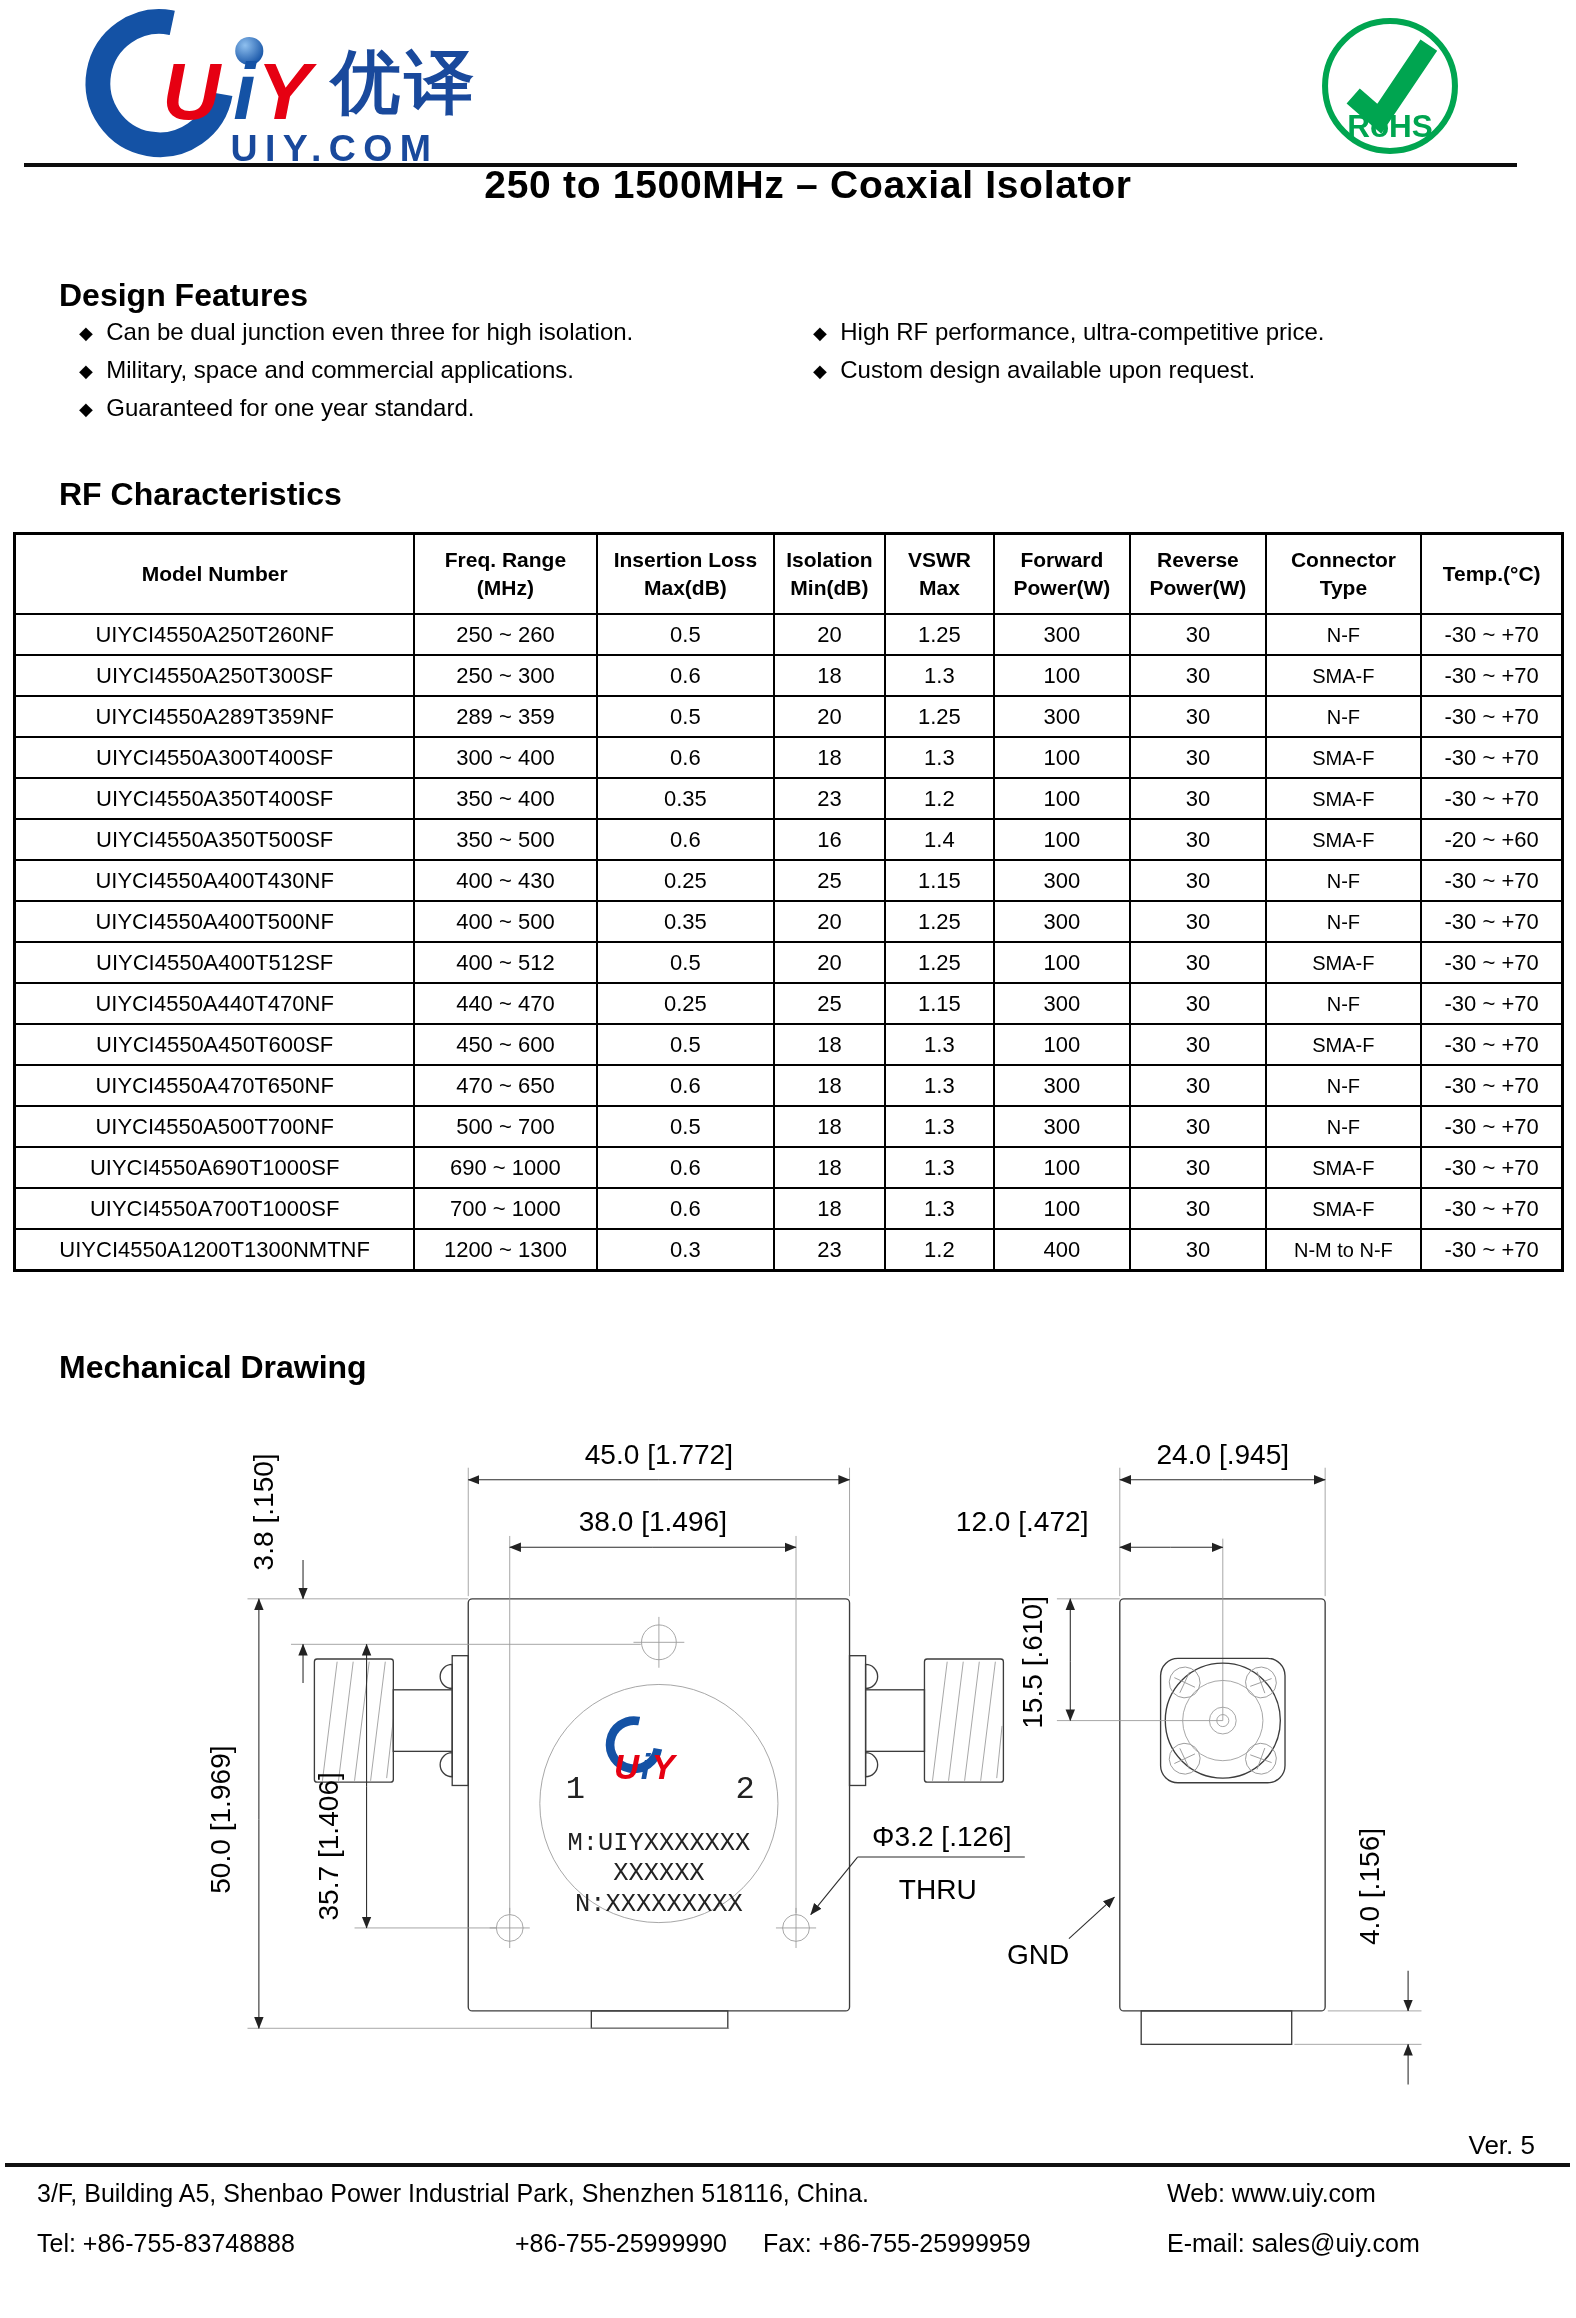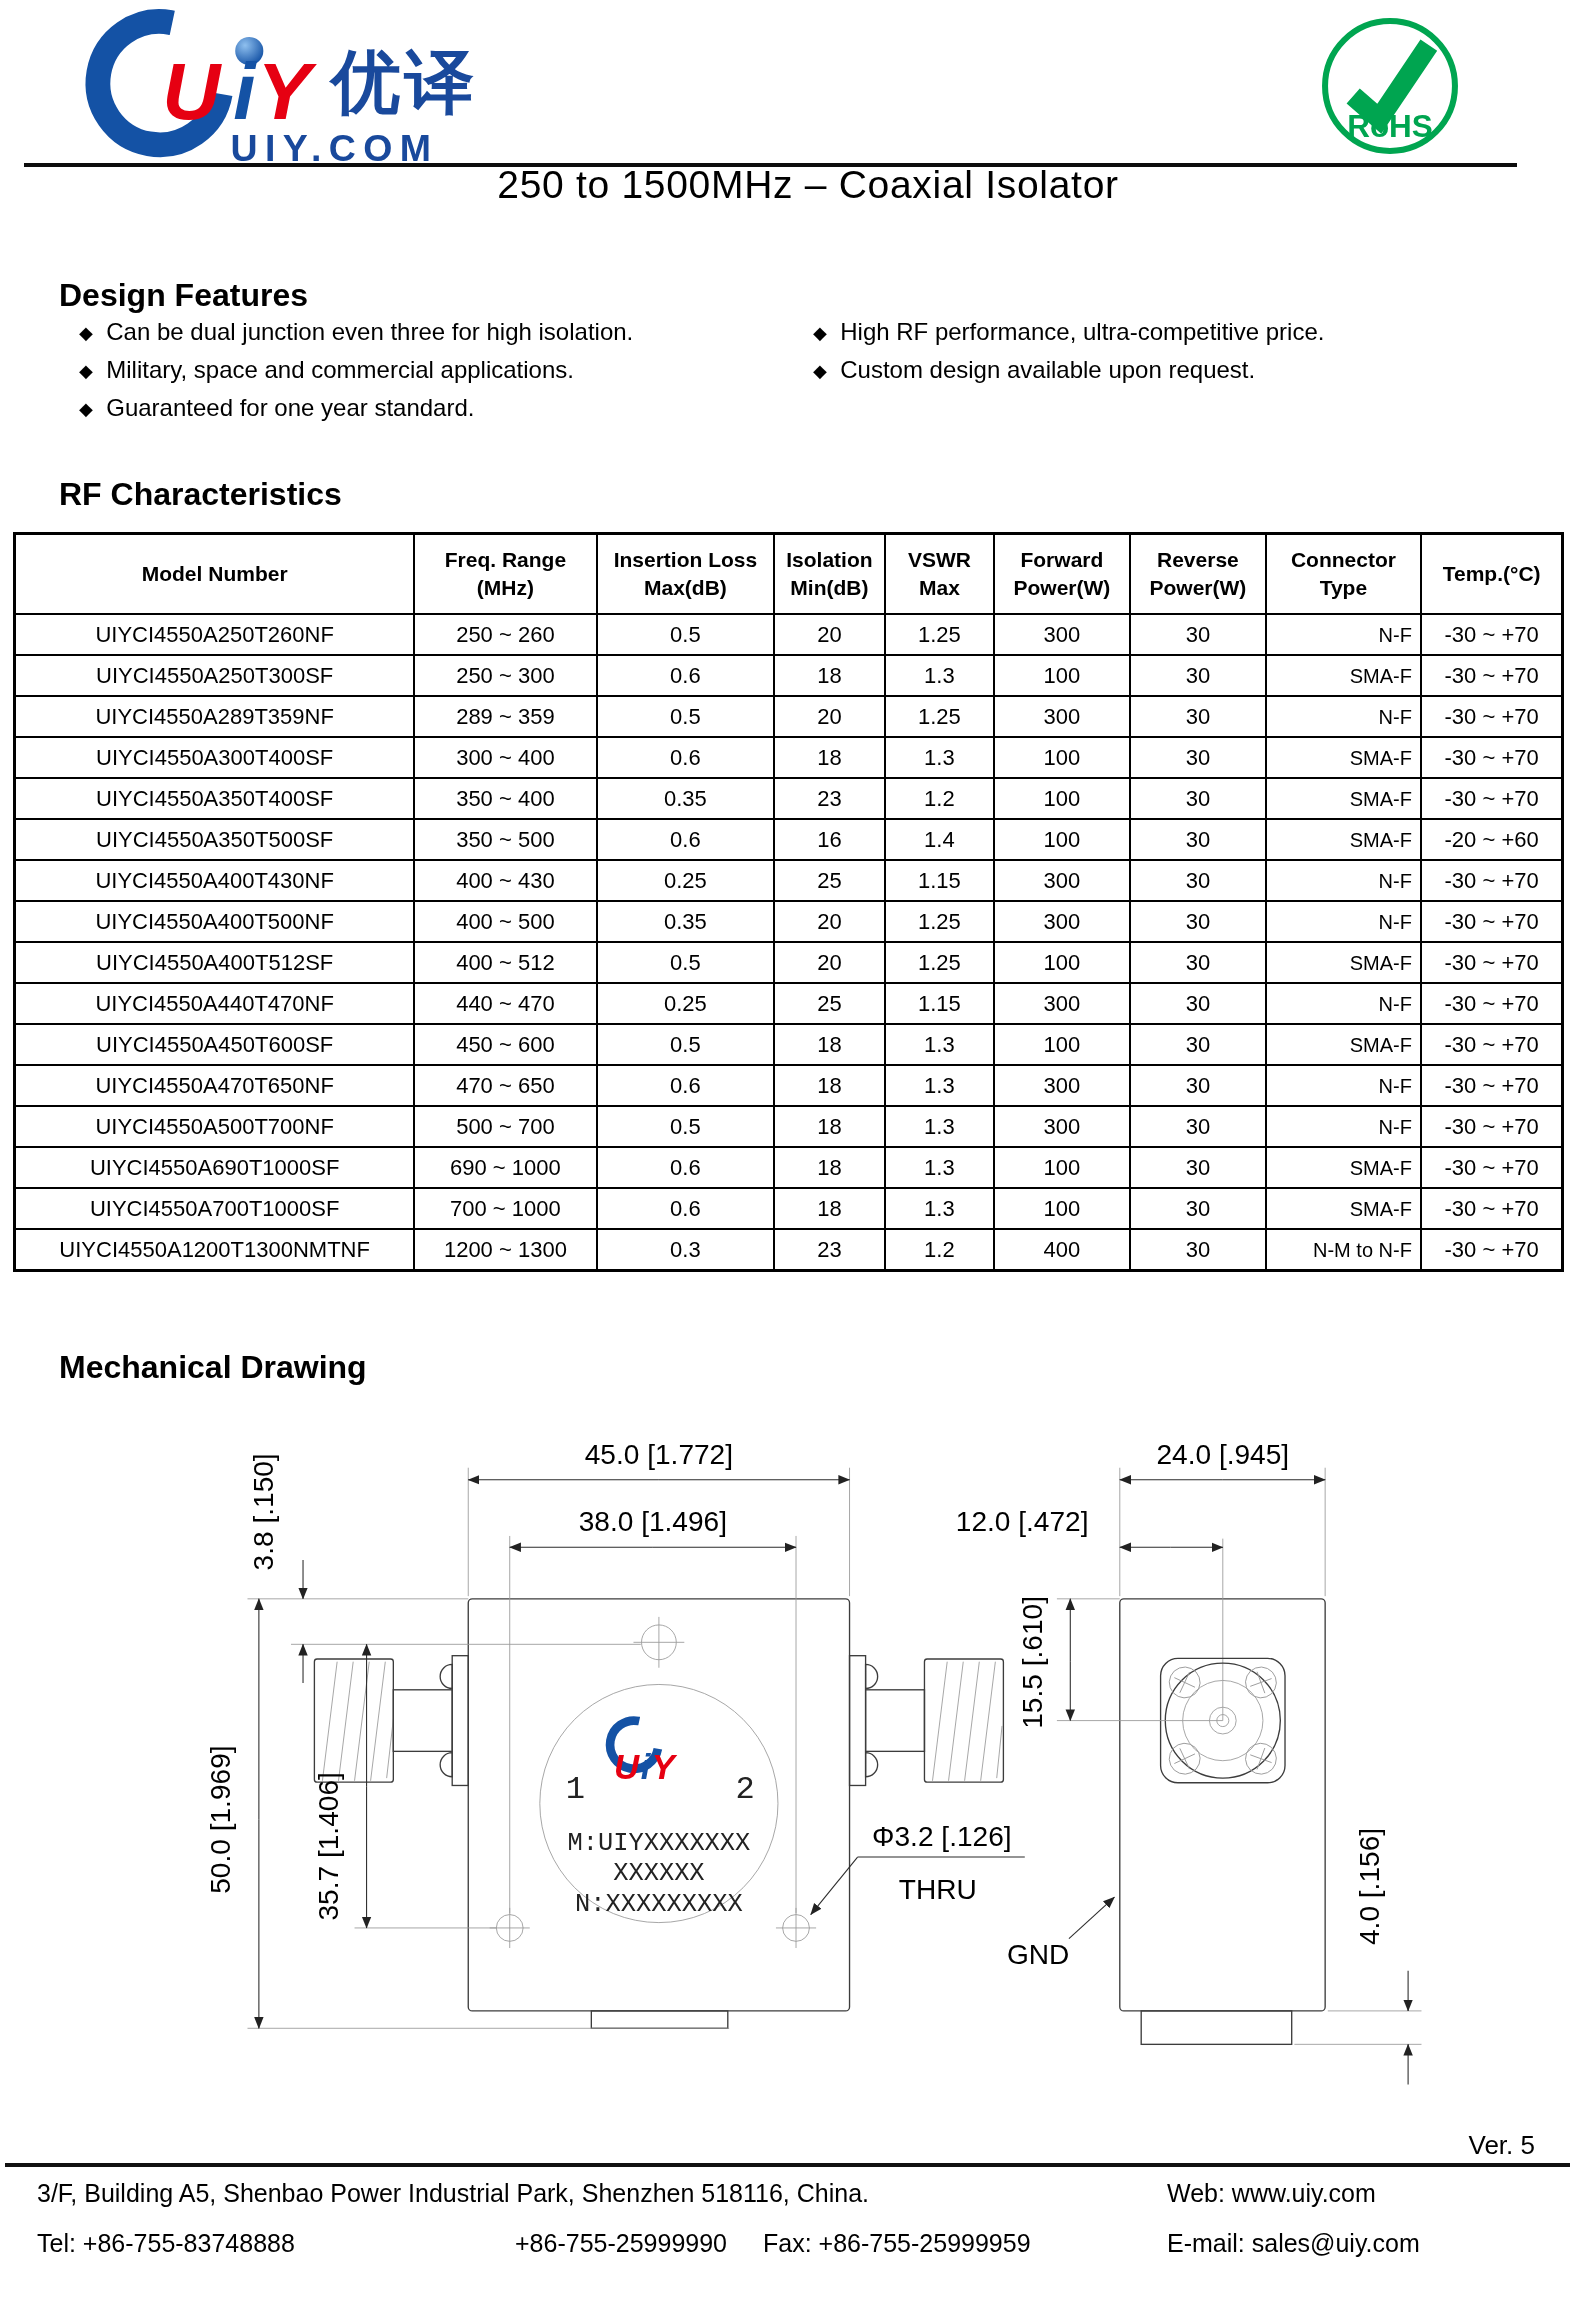--- a/index.html
+++ b/index.html
@@ -5,36 +5,36 @@
   html,body{margin:0;padding:0;background:#e8e8e8;}
   .page{position:relative;width:1576px;height:2319px;background:#ffffff;
         font-family:"Liberation Sans",sans-serif;color:#000;overflow:hidden;margin:0 auto;}
   .abs{position:absolute;}
 
   
   .header-rule{position:absolute;left:24px;top:163px;width:1493px;height:4px;background:#0d0d0d;}
 
   
   .title{position:absolute;left:0;right:0;top:163px;text-align:center;
-         font-size:39px;font-weight:normal;letter-spacing:0.7px;margin-left:40px;}
+         font-size:39px;font-weight:bold;letter-spacing:0.7px;margin-left:40px;}
   .sec{position:absolute;left:43px;font-size:32px;font-weight:bold;margin:16px;}
 
   
   ul.feat{position:absolute;list-style:none;margin:0;padding:0;}
   ul.feat li{display:flex;align-items:center;height:38px;font-size:24px;gap:13.4px;}
   ul.feat .diamond{font-size:18px;line-height:1;transform:translateY(0.7px);}
 
   
   table.rf{position:absolute;left:13.4px;top:532px;width:1550px;border-collapse:collapse;
            table-layout:fixed;border:3.3px solid #000;}
   table.rf th,table.rf td{border:2px solid #000;text-align:center;vertical-align:middle;
            padding:0 5.4px;overflow:hidden;}
   table.rf th{font-size:21px;font-weight:bold;height:78px;line-height:1.35;}
   table.rf td{font-size:22px;height:39px;}
-  table.rf td:nth-child(8){font-size:20px;padding:0 8px;line-height:1.2;text-align:right;}
+  table.rf td:nth-child(8){font-size:20px;padding:0 8px;line-height:1.2;}
 
   
   svg .oline{fill:none;stroke:#3c3c3c;stroke-width:2;}
   svg .fineline{fill:none;stroke:#9a9a9a;stroke-width:1.3;}
   svg .dln{fill:none;stroke:#2b2b2b;stroke-width:1.6;}
   svg .dimtxt{font-family:"Liberation Sans",sans-serif;font-size:42px;fill:#000;}
   svg .cadtxt{font-family:"Liberation Mono",monospace;fill:#222;}
 
   
   .unit-note{position:absolute;left:114px;top:2113px;width:1084px;text-align:center;font-size:27px;}

